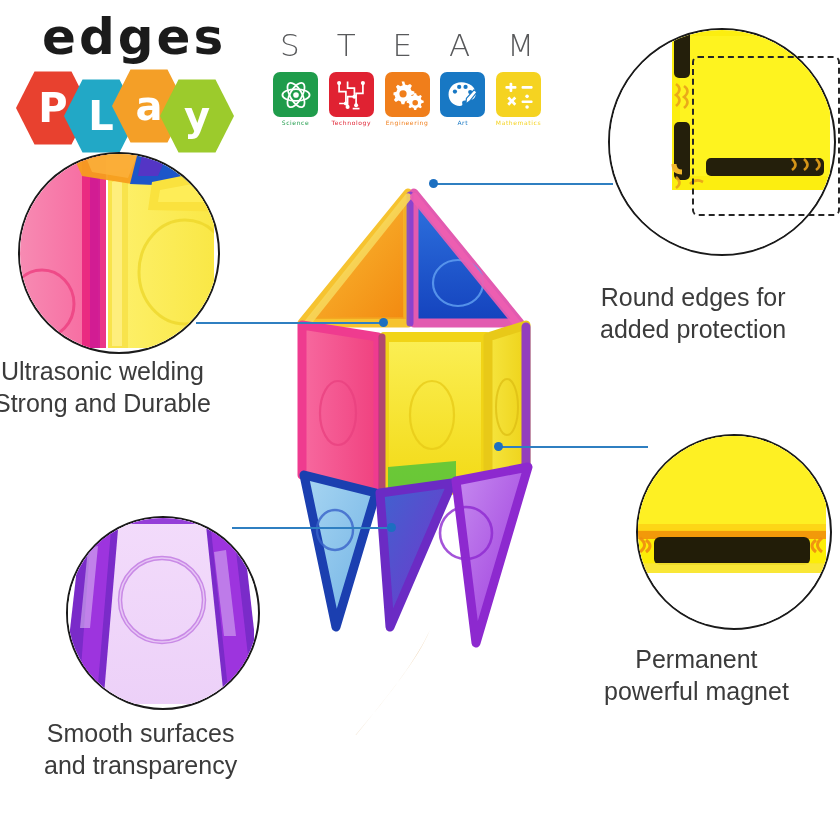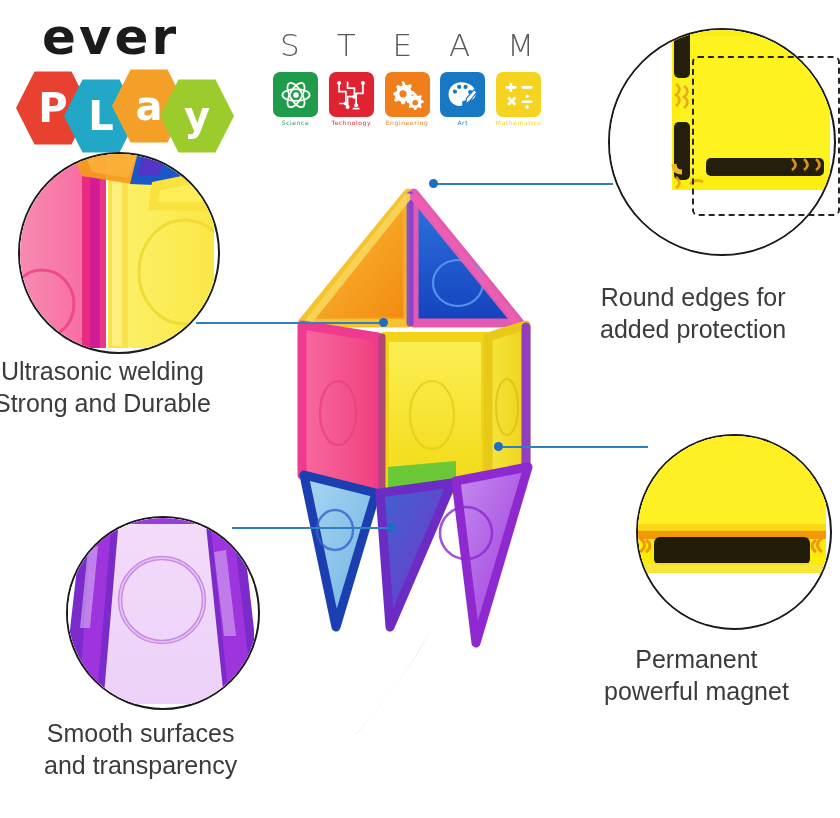--- a/index.html
+++ b/index.html
@@ -187,21 +187,21 @@
   #build svg { display: block; }
 
   .tile-stroke { stroke-linejoin: round; stroke-linecap: round; }
 </style>
 </head>
 <body>
 
 <div id="page">
 
   <div id="brand-logo">
-    <div id="brand-wordmark">ever</div>
+    <div id="brand-wordmark">edges</div>
     <div class="hexrow">
       <div class="hex h1">P</div>
       <div class="hex h2">L</div>
       <div class="hex h3">a</div>
       <div class="hex h4">y</div>
     </div>
   </div>
 
   <div id="steam-block">
     <div id="steam-letters">

